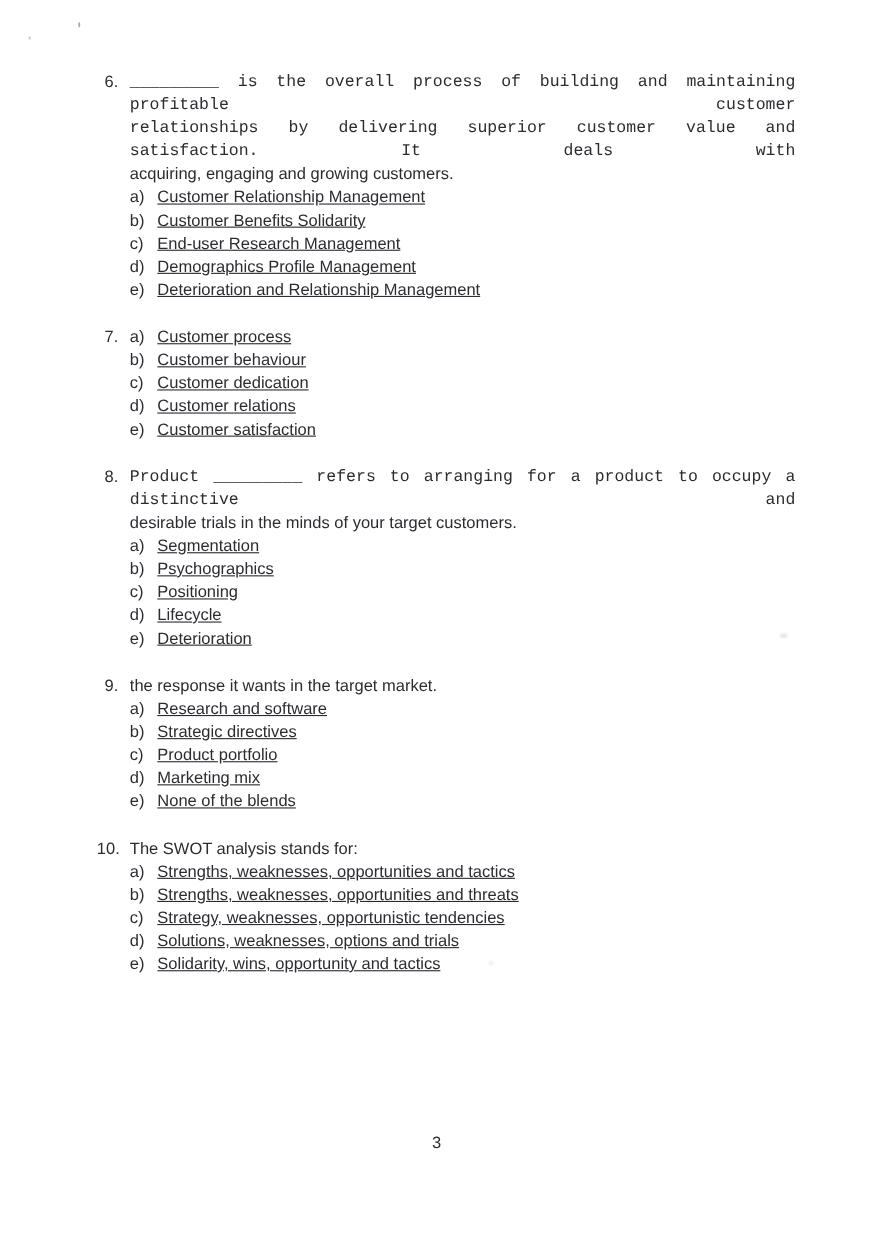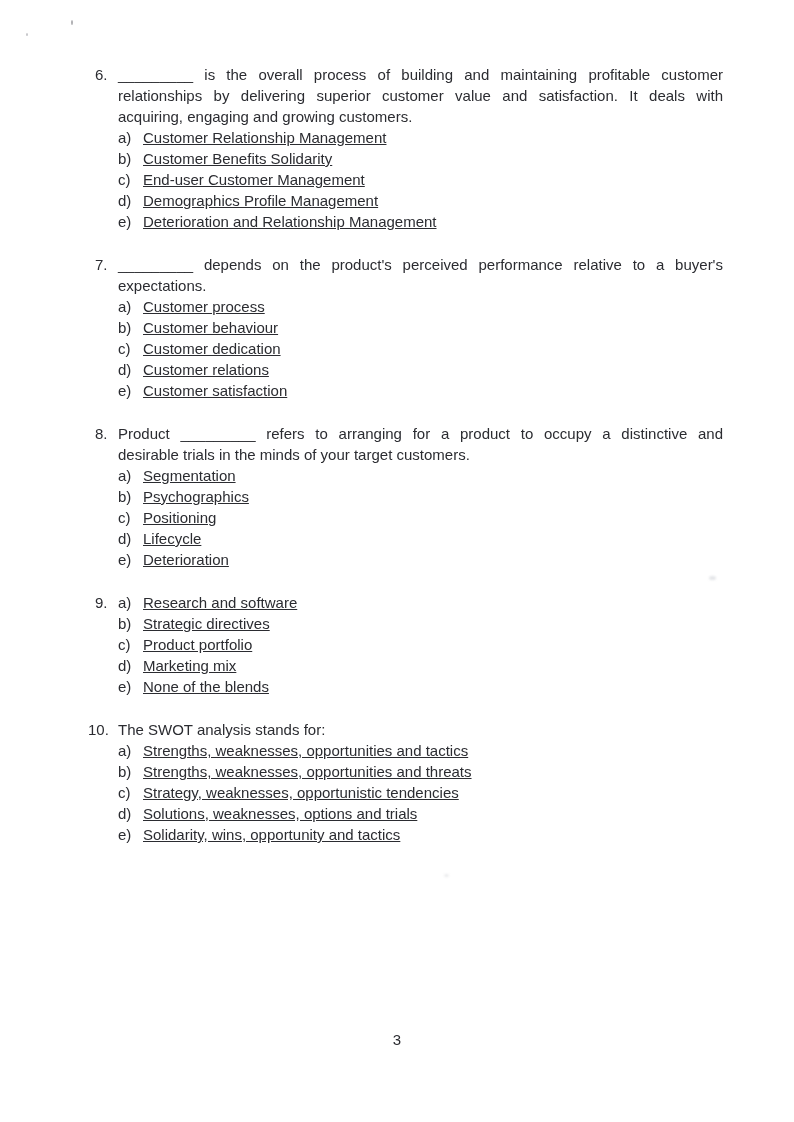--- a/index.html
+++ b/index.html
@@ -29,20 +29,21 @@
     position: absolute;
     left: 0;
     top: 0;
     white-space: nowrap;
   }
   .question.qwide .qnum { left: -7px; }
   .qline { min-height: 21px; }
   .jline {
     text-align: justify;
     text-align-last: justify;
+    font-family: Liberation Mono, monospace;
   }
   .option { display: flex; }
   .opt-letter { flex: 0 0 25px; }
   .opt-text { flex: 1 1 auto; text-decoration: underline; }
   .page-number {
     position: absolute;
     top: 1029px;
     left: 0;
     width: 794px;
     text-align: center;
@@ -77,39 +78,35 @@
         <div class="option">
           <span class="opt-letter">a)</span>
           <span class="opt-text">Customer Relationship Management</span>
         </div>
         <div class="option">
           <span class="opt-letter">b)</span>
           <span class="opt-text">Customer Benefits Solidarity</span>
         </div>
         <div class="option">
           <span class="opt-letter">c)</span>
-          <span class="opt-text">End-user Customer Management</span>
+          <span class="opt-text">End-user Research Management</span>
         </div>
         <div class="option">
           <span class="opt-letter">d)</span>
           <span class="opt-text">Demographics Profile Management</span>
         </div>
         <div class="option">
           <span class="opt-letter">e)</span>
           <span class="opt-text">Deterioration and Relationship Management</span>
         </div>
       </div>
     </div>
 
     <div class="question">
       <span class="qnum">7.</span>
-      <div class="qbody">
-        <div class="qline jline">_________ depends on the product's perceived performance relative to a buyer's</div>
-        <div class="qline">expectations.</div>
-      </div>
       <div class="options">
         <div class="option">
           <span class="opt-letter">a)</span>
           <span class="opt-text">Customer process</span>
         </div>
         <div class="option">
           <span class="opt-letter">b)</span>
           <span class="opt-text">Customer behaviour</span>
         </div>
         <div class="option">
@@ -153,20 +150,21 @@
         <div class="option">
           <span class="opt-letter">e)</span>
           <span class="opt-text">Deterioration</span>
         </div>
       </div>
     </div>
 
     <div class="question">
       <span class="qnum">9.</span>
       <div class="qbody">
+        <div class="qline">the response it wants in the target market.</div>
       </div>
       <div class="options">
         <div class="option">
           <span class="opt-letter">a)</span>
           <span class="opt-text">Research and software</span>
         </div>
         <div class="option">
           <span class="opt-letter">b)</span>
           <span class="opt-text">Strategic directives</span>
         </div>

